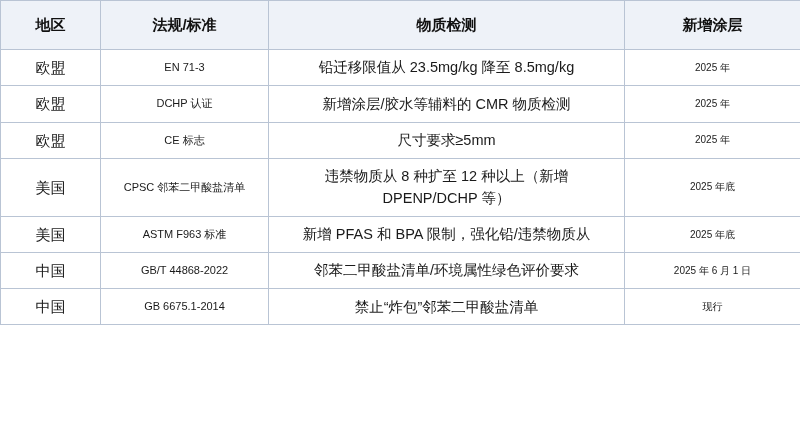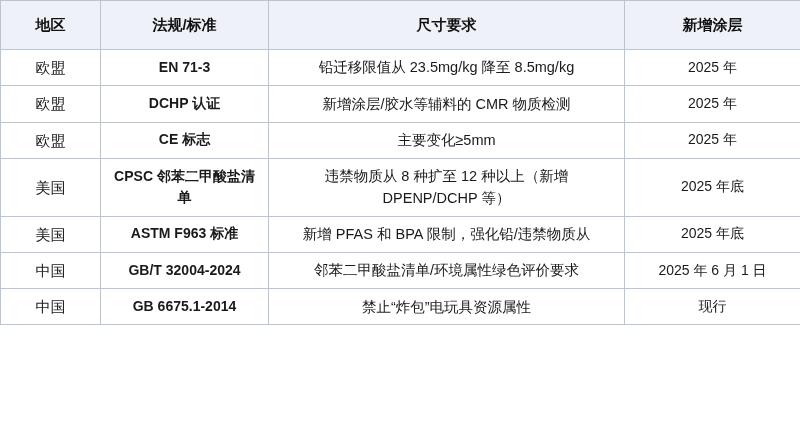--- a/index.html
+++ b/index.html
@@ -40,81 +40,81 @@
     font-size: 15px;
     height: 36px;
     color: #111111;
   }
   col.c-region { width: 100px; }
   col.c-std    { width: 168px; }
   col.c-change { width: 356px; }
   col.c-date   { width: 176px; }
 
   tbody td.cell-region { font-size: 15px; }
-  tbody td.cell-std { font-size: 14px; font-weight: bold; }
+  tbody td.cell-std { font-size: 11px; }
   tbody td.cell-change { font-size: 14.5px; }
-  tbody td.cell-date { font-size: 14px; }
+  tbody td.cell-date { font-size: 10px; }
 </style>
 </head>
 <body>
 
 <div class="table-wrap">
   <table class="reg-table">
     <colgroup>
       <col class="c-region">
       <col class="c-std">
       <col class="c-change">
       <col class="c-date">
     </colgroup>
     <thead>
       <tr>
         <th>地区</th>
         <th>法规/标准</th>
-        <th>尺寸要求</th>
+        <th>物质检测</th>
         <th>新增涂层</th>
       </tr>
     </thead>
     <tbody>
       <tr>
         <td class="cell-region">欧盟</td>
         <td class="cell-std">EN 71-3</td>
         <td class="cell-change">铅迁移限值从 23.5mg/kg 降至 8.5mg/kg</td>
         <td class="cell-date">2025 年</td>
       </tr>
       <tr>
         <td class="cell-region">欧盟</td>
         <td class="cell-std">DCHP 认证</td>
         <td class="cell-change">新增涂层/胶水等辅料的 CMR 物质检测</td>
         <td class="cell-date">2025 年</td>
       </tr>
       <tr>
         <td class="cell-region">欧盟</td>
         <td class="cell-std">CE 标志</td>
-        <td class="cell-change">主要变化≥5mm</td>
+        <td class="cell-change">尺寸要求≥5mm</td>
         <td class="cell-date">2025 年</td>
       </tr>
       <tr>
         <td class="cell-region">美国</td>
         <td class="cell-std">CPSC 邻苯二甲酸盐清单</td>
         <td class="cell-change">违禁物质从 8 种扩至 12 种以上（新增 DPENP/DCHP 等）</td>
         <td class="cell-date">2025 年底</td>
       </tr>
       <tr>
         <td class="cell-region">美国</td>
         <td class="cell-std">ASTM F963 标准</td>
         <td class="cell-change">新增 PFAS 和 BPA 限制，强化铅/违禁物质从</td>
         <td class="cell-date">2025 年底</td>
       </tr>
       <tr>
         <td class="cell-region">中国</td>
-        <td class="cell-std">GB/T 32004-2024</td>
+        <td class="cell-std">GB/T 44868-2022</td>
         <td class="cell-change">邻苯二甲酸盐清单/环境属性绿色评价要求</td>
         <td class="cell-date">2025 年 6 月 1 日</td>
       </tr>
       <tr>
         <td class="cell-region">中国</td>
         <td class="cell-std">GB 6675.1-2014</td>
-        <td class="cell-change">禁止“炸包”电玩具资源属性</td>
+        <td class="cell-change">禁止“炸包”邻苯二甲酸盐清单</td>
         <td class="cell-date">现行</td>
       </tr>
     </tbody>
   </table>
 </div>
 
 </body></html>

